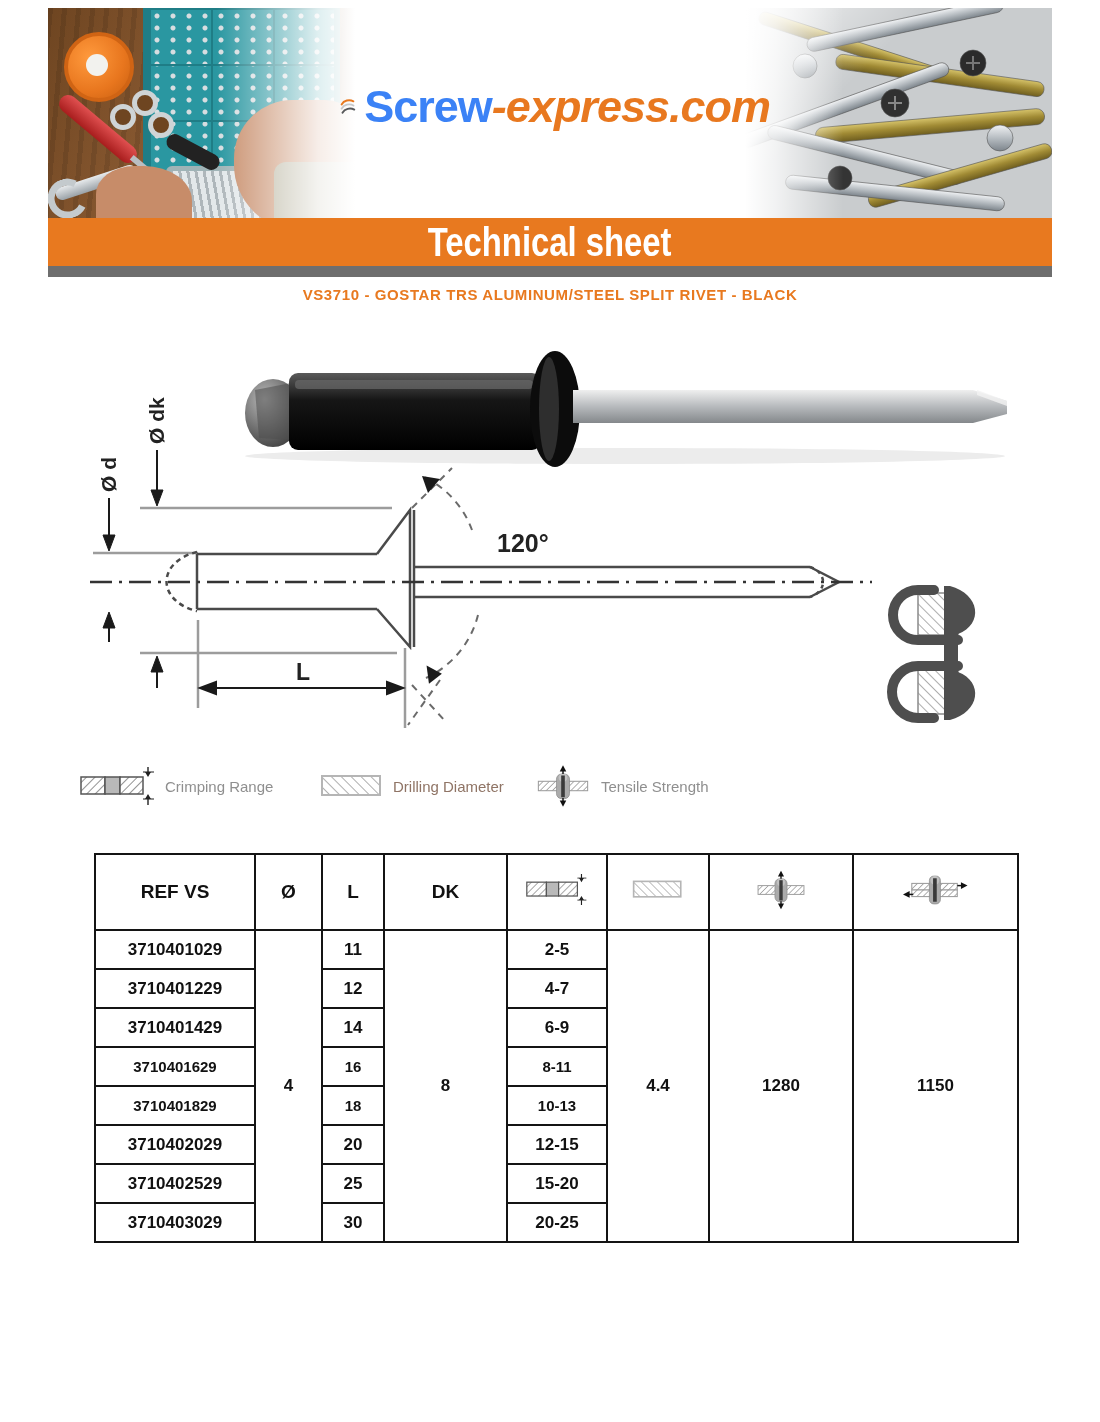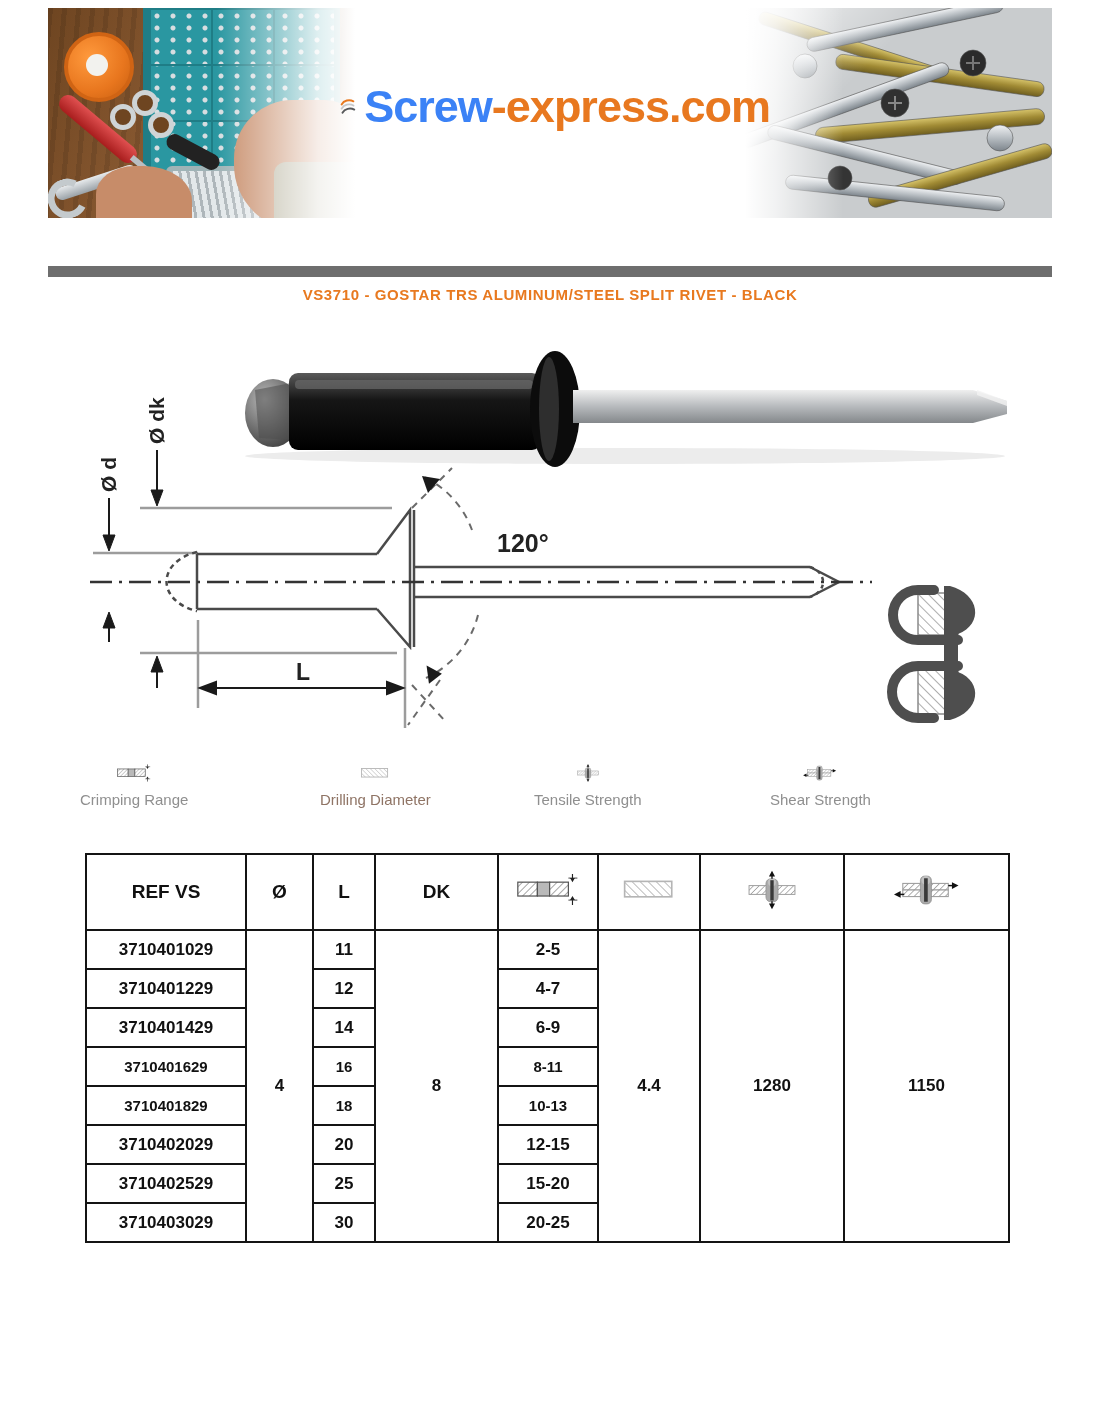--- a/index.html
+++ b/index.html
@@ -40,40 +40,40 @@
   .tool-black{position:absolute;left:116px;top:136px;width:58px;height:16px;background:#222;border-radius:8px;transform:rotate(28deg);}
   .photo-right{left:745px;background:#c9ccce;}
   .photo-right::after{content:"";position:absolute;inset:0;
       background:linear-gradient(to right,#fff 0%,rgba(255,255,255,.75) 10%,transparent 32%),
                  linear-gradient(135deg,rgba(255,255,255,.8),transparent 35%);}
 
   
   .logo-wrap{position:absolute;left:340px;top:52px;width:430px;height:110px;display:flex;align-items:center;justify-content:center;gap:8px;}
   .logo-text{font-size:45px;font-weight:bold;letter-spacing:-1px;white-space:nowrap;}
   .logo-text .p1{color:#3b82f6;}
-  .logo-text .p2{color:#e8781f;}
+  .logo-text .p2{color:#e8781f;font-style:italic;}
 
   
   .banner{position:absolute;left:48px;top:218px;width:1004px;height:48px;background:#e8791f;
       display:flex;align-items:center;justify-content:center;}
   .banner .t{color:#fff;font-size:40px;font-weight:bold;transform:scaleX(.82);letter-spacing:0px;line-height:1;}
   .graybar{position:absolute;left:48px;top:266px;width:1004px;height:11px;background:#6e6e6e;}
   .subtitle{position:absolute;left:0;top:286px;width:1100px;text-align:center;color:#e8791f;
       font-size:15px;font-weight:bold;letter-spacing:.6px;}
 
   
   .abs{position:absolute;}
 
   
-  .legend-item{position:absolute;display:flex;align-items:center;gap:9px;height:44px;top:764px;flex-direction:column;}
+  .legend-item{position:absolute;display:flex;align-items:center;gap:9px;height:44px;top:764px;}
   .legend-item .lab{font-size:15px;color:#8f8f8f;}
   .legend-item .lab.brown{color:#8f7465;}
 
   
-  .sheet-table{position:absolute;left:85px;top:853px;border-collapse:collapse;table-layout:fixed;}
+  .sheet-table{position:absolute;left:94px;top:853px;border-collapse:collapse;table-layout:fixed;}
   .sheet-table td,.sheet-table th{border:2px solid #141414;padding:0;text-align:center;vertical-align:middle;
       font-weight:bold;color:#111;background:#fff;}
   .sheet-table th{height:74px;font-size:19px;}
   .sheet-table td{height:37px;font-size:17px;}
   .sheet-table tr.thin td{font-size:15px;}
 
   
   .footer-bar{position:absolute;left:46px;top:1384px;width:1007px;height:38px;background:#595a5b;
       border-top:3px solid #b5b5b5;display:flex;align-items:center;justify-content:flex-end;padding-right:22px;box-sizing:border-box;}
   .footer-bar .em{color:#fff;font-size:20px;font-weight:bold;transform:scaleX(.9);transform-origin:right center;}
@@ -197,20 +197,23 @@
     <svg width="86" height="86" viewBox="0 0 86 86">
       <g fill="none" stroke-linecap="round" transform="rotate(-6 43 43)">
         <path d="M10,26 A44,40 0 0 1 74,16" stroke="#e8791f" stroke-width="10"></path>
         <path d="M8,48  A44,40 0 0 1 72,38" stroke="#c7c8ca" stroke-width="10"></path>
         <path d="M10,70 A44,40 0 0 1 74,60" stroke="#58595b" stroke-width="10"></path>
       </g>
     </svg>
     <div class="logo-text"><span class="p1">Screw</span><span class="p2">-express.com</span></div>
   </div>
 
+  <div class="banner">
+    <span class="t">Technical sheet</span>
+  </div>
   <div class="graybar"></div>
   <div class="subtitle">VS3710 - GOSTAR TRS ALUMINUM/STEEL SPLIT RIVET - BLACK</div>
 
   <svg class="abs" style="left:225px;top:328px;" width="810" height="140" viewBox="0 0 810 140">
     <ellipse cx="400" cy="128" rx="380" ry="8" fill="#ececec"></ellipse>
     <ellipse cx="48" cy="85" rx="28" ry="34" fill="url(#gBulb)"></ellipse>
     <path d="M30,62 L66,55 L70,112 L34,110 Z" fill="#4f4f4f" opacity=".55"></path>
     <rect x="64" y="45" width="252" height="77" rx="9" fill="url(#gBody)"></rect>
     <rect x="70" y="52" width="238" height="9" rx="4" fill="#6a6a6a" opacity=".7"></rect>
     <ellipse cx="330" cy="81" rx="25" ry="58" fill="#0c0c0c"></ellipse>
@@ -299,26 +302,20 @@
     <svg width="64" height="40" viewBox="0 0 64 40">
         <use href="#icon-drill"></use>
       </svg>
     <span class="lab brown">Drilling Diameter</span>
   </div>
   <div class="legend-item" style="left:534px;">
     <svg width="58" height="42" viewBox="0 0 80 57">
         <use href="#icon-tensile"></use>
       </svg>
     <span class="lab">Tensile Strength</span>
-  </div>
-  <div class="legend-item" style="left:770px;">
-    <svg width="62" height="34" viewBox="0 0 90 48">
-        <use href="#icon-shear"></use>
-      </svg>
-    <span class="lab">Shear Strength</span>
   </div>
 
   <table class="sheet-table outer">
     <colgroup>
       <col style="width:160px">
         <col style="width:67px">
         <col style="width:62px">
         <col style="width:123px">
       <col style="width:100px">
         <col style="width:102px">

